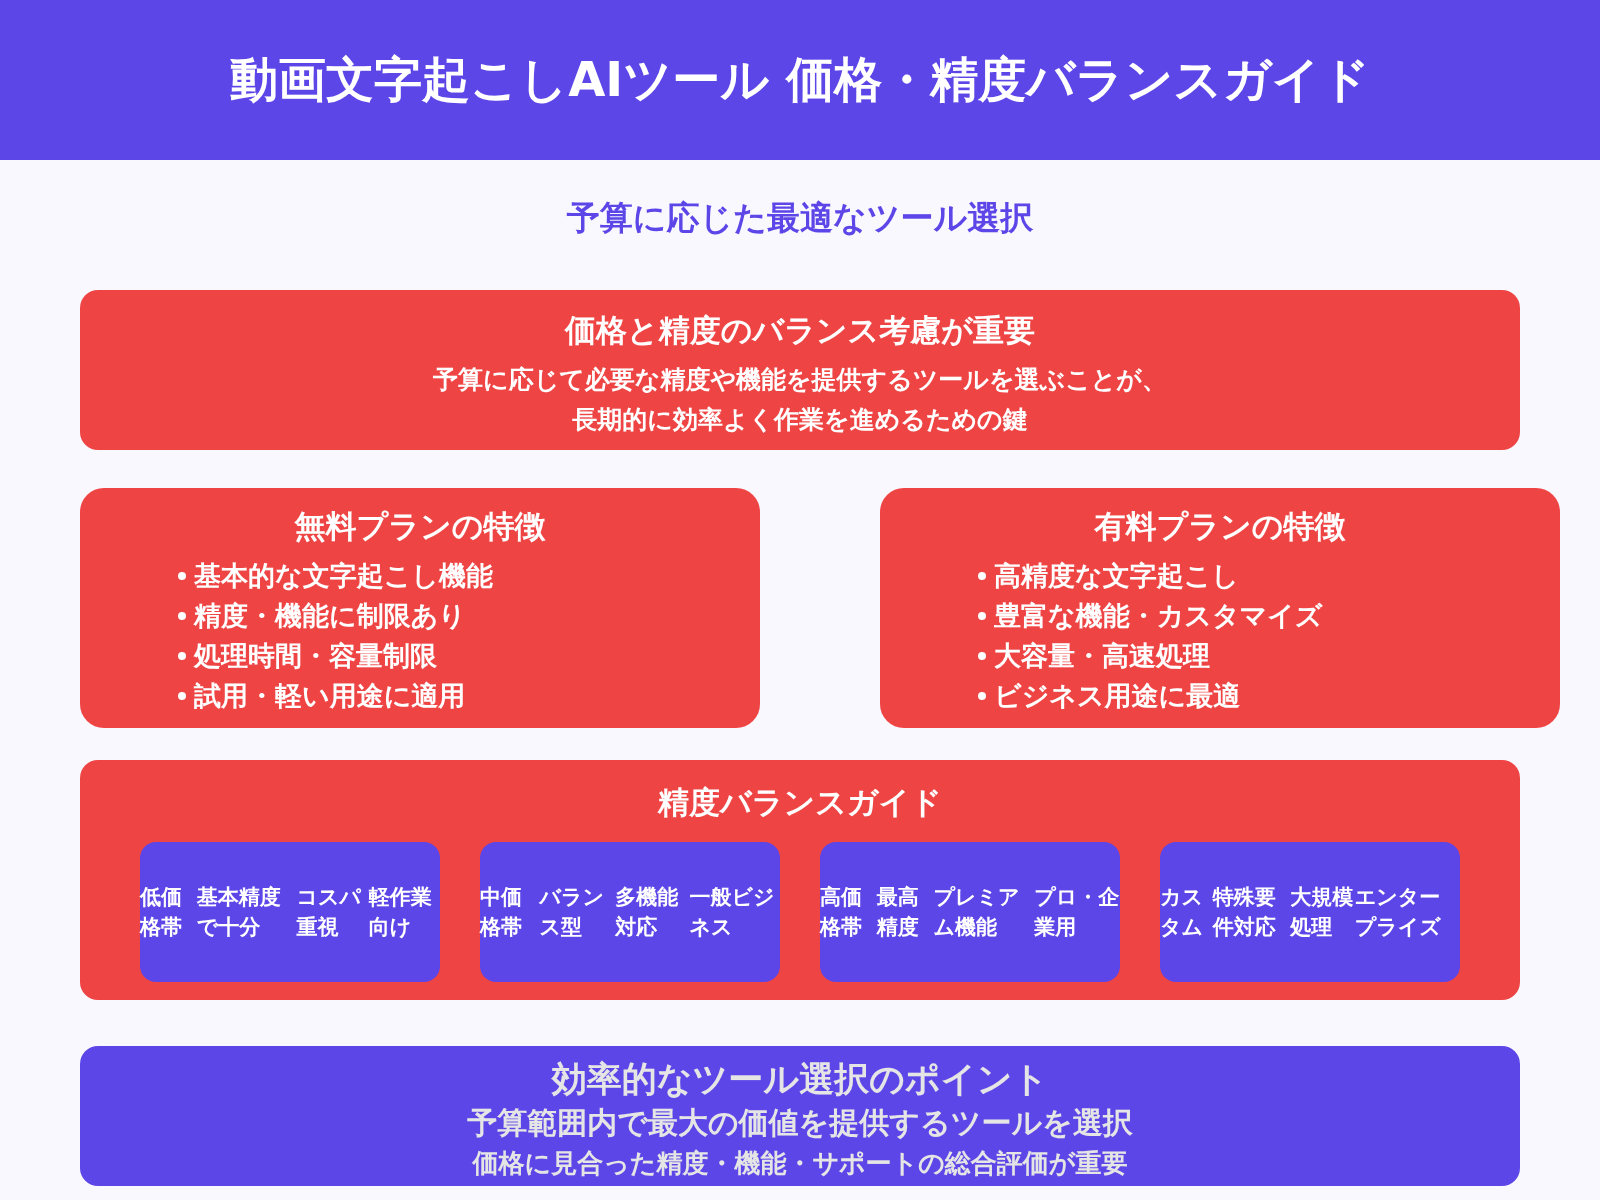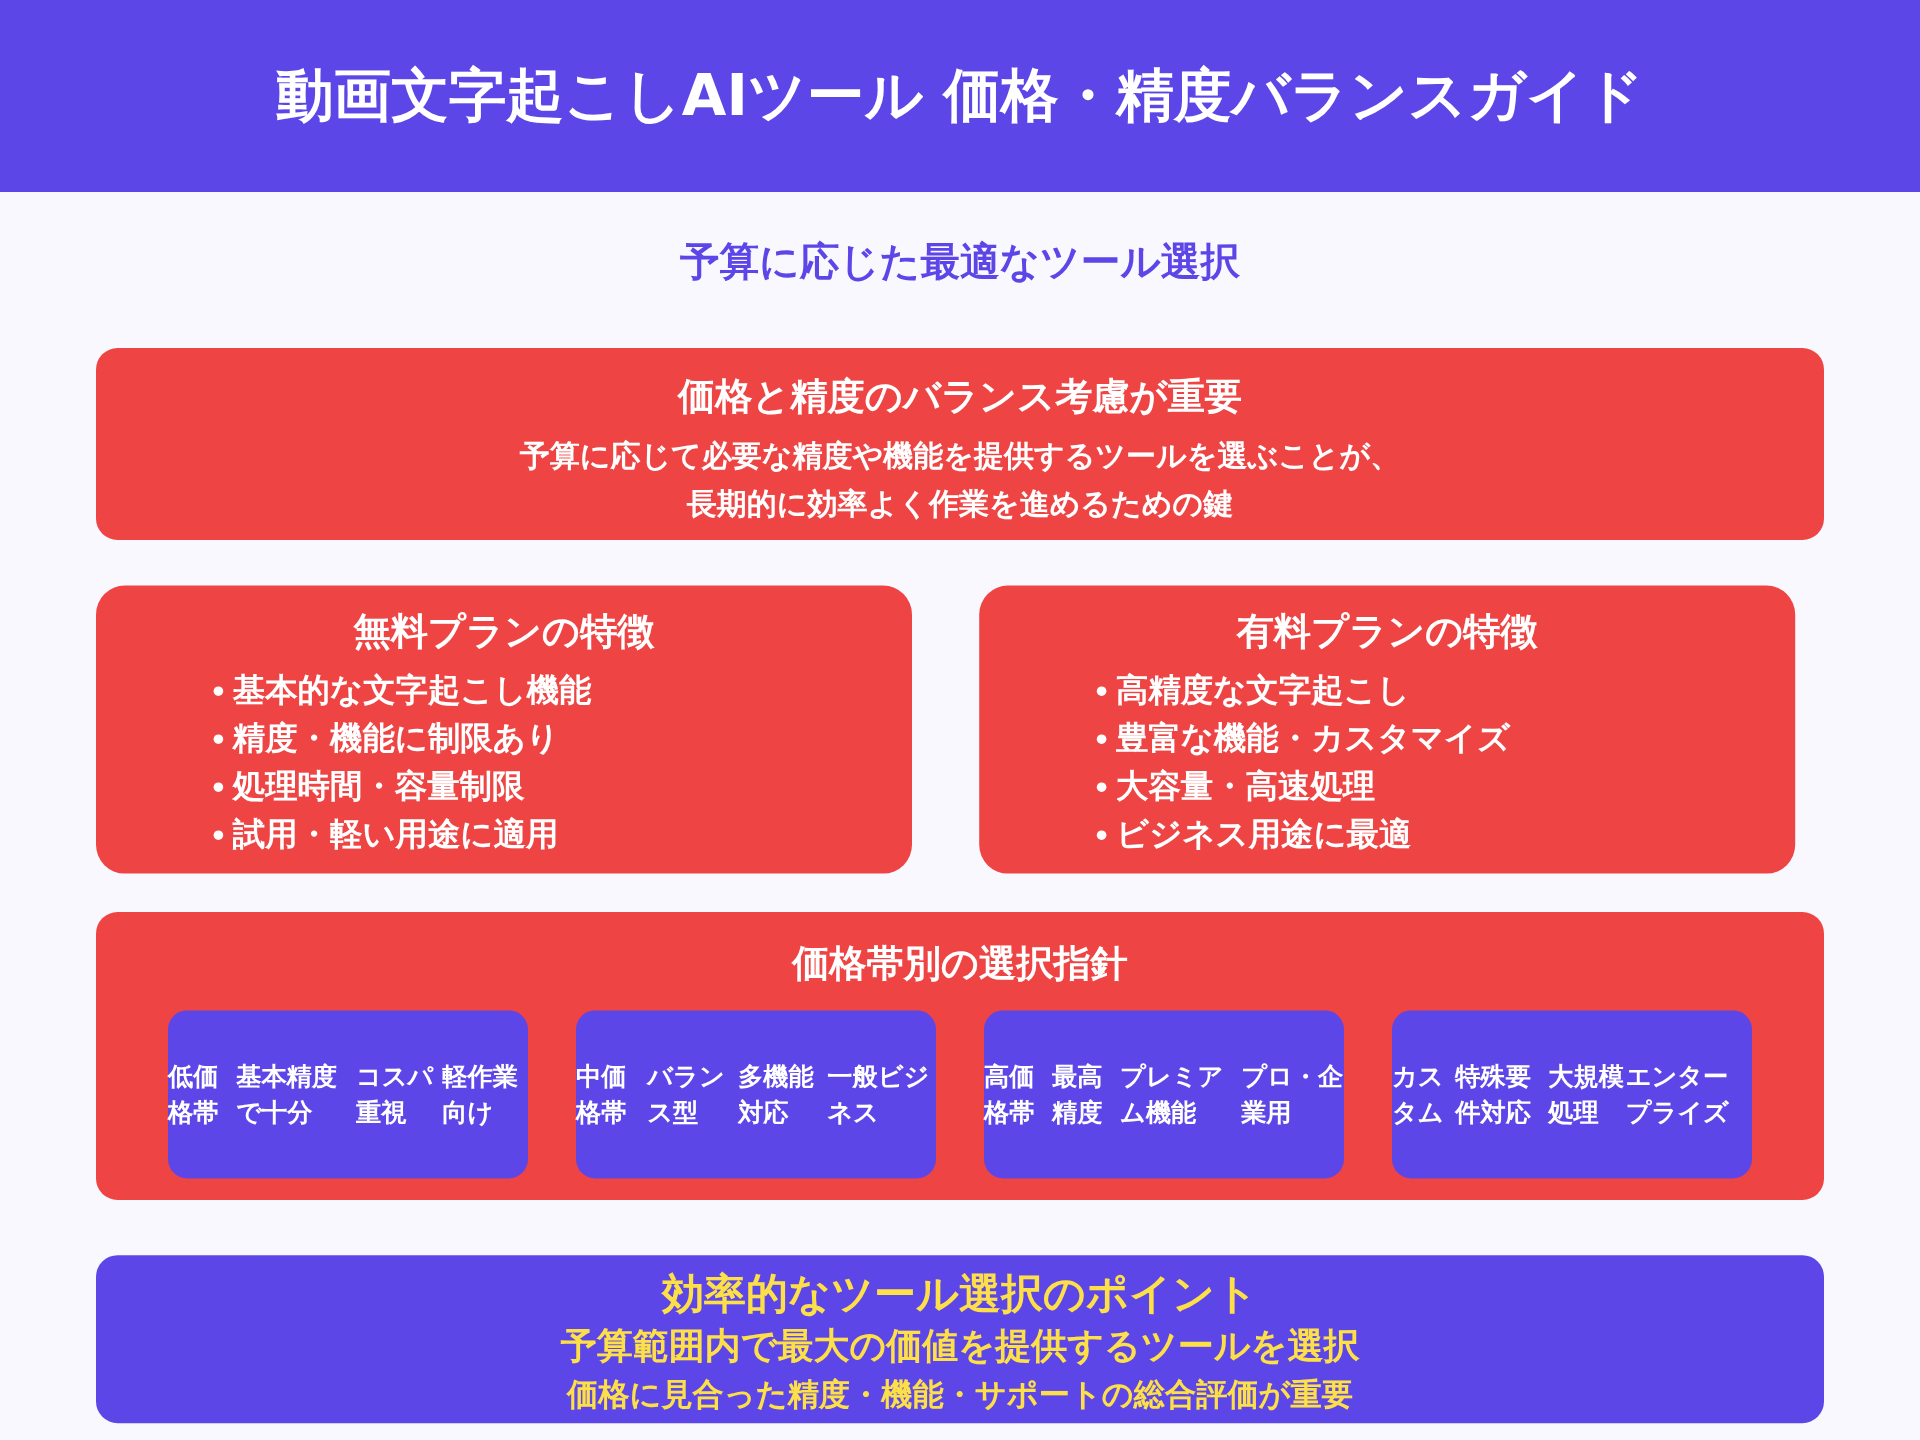--- a/index.html
+++ b/index.html
@@ -23,38 +23,38 @@
   }
   .box {
     position: absolute; background: #ef4444; border-radius: 18px; color: #fff;
   }
   .box-key { left: 80px; top: 290px; width: 1440px; height: 160px; text-align: center; }
   .box-key .title { font-size: 31px; font-weight: bold; margin-top: 20px; }
   .box-key .desc { font-size: 25px; font-weight: bold; line-height: 40px; margin-top: 8px; }
 
   .box-plan { top: 488px; width: 680px; height: 240px; border-radius: 24px; }
   .box-free { left: 80px; }
-  .box-paid { left: 816px; }
+  .box-paid { left: 880px; }
   .box-plan .title { text-align: center; font-size: 31px; font-weight: bold; margin-top: 18px; }
   .box-plan ul { list-style: none; margin-top: 8px; padding-left: 98px; }
   .box-plan li { font-size: 27px; font-weight: bold; line-height: 40px; display: flex; align-items: center; }
   .box-plan li .bullet { display: inline-block; width: 8px; height: 8px; border-radius: 50%; background: #fff; margin-right: 8px; }
 
   .box-tiers { left: 80px; top: 760px; width: 1440px; height: 240px; }
   .box-tiers .title { text-align: center; font-size: 31px; font-weight: bold; margin-top: 22px; }
   .tiers { position: absolute; left: 60px; top: 82px; width: 1320px; display: flex; justify-content: space-between; }
   .tier {
     width: 300px; height: 140px; background: #5d46e8; border-radius: 16px;
     display: flex; flex-direction: row; align-items: center; justify-content: center;
   }
   .tier span { font-size: 21px; font-weight: bold; line-height: 30px; color: #fff; }
 
   .box-point {
     position: absolute; left: 80px; top: 1046px; width: 1440px; height: 140px;
-    background: #5d46e8; border-radius: 18px; color: #fde047; text-align: center;
+    background: #5d46e8; border-radius: 18px; color: #e5e5e5; text-align: center;
   }
   .box-point .title { font-size: 35px; font-weight: bold; margin-top: 10px; line-height: 46px; }
   .box-point .l1 { font-size: 30px; font-weight: bold; line-height: 42px; }
   .box-point .l2 { font-size: 26px; font-weight: bold; line-height: 38px; }
 </style>
 </head>
 <body>
 
 <div class="header">
   <h1>動画文字起こしAIツール 価格・精度バランスガイド</h1>
@@ -108,21 +108,21 @@
         <span>大容量・高速処理</span>
       </li>
     <li>
         <span class="bullet"></span>
         <span>ビジネス用途に最適</span>
       </li>
   </ul>
 </div>
 
 <div class="box box-tiers">
-  <div class="title">価格帯別の選択指針</div>
+  <div class="title">精度バランスガイド</div>
   <div class="tiers">
     <div class="tier">
       <span>低価格帯</span>
       <span>基本精度で十分</span>
       <span>コスパ重視</span>
       <span>軽作業向け</span>
     </div>
     <div class="tier">
       <span>中価格帯</span>
       <span>バランス型</span>

